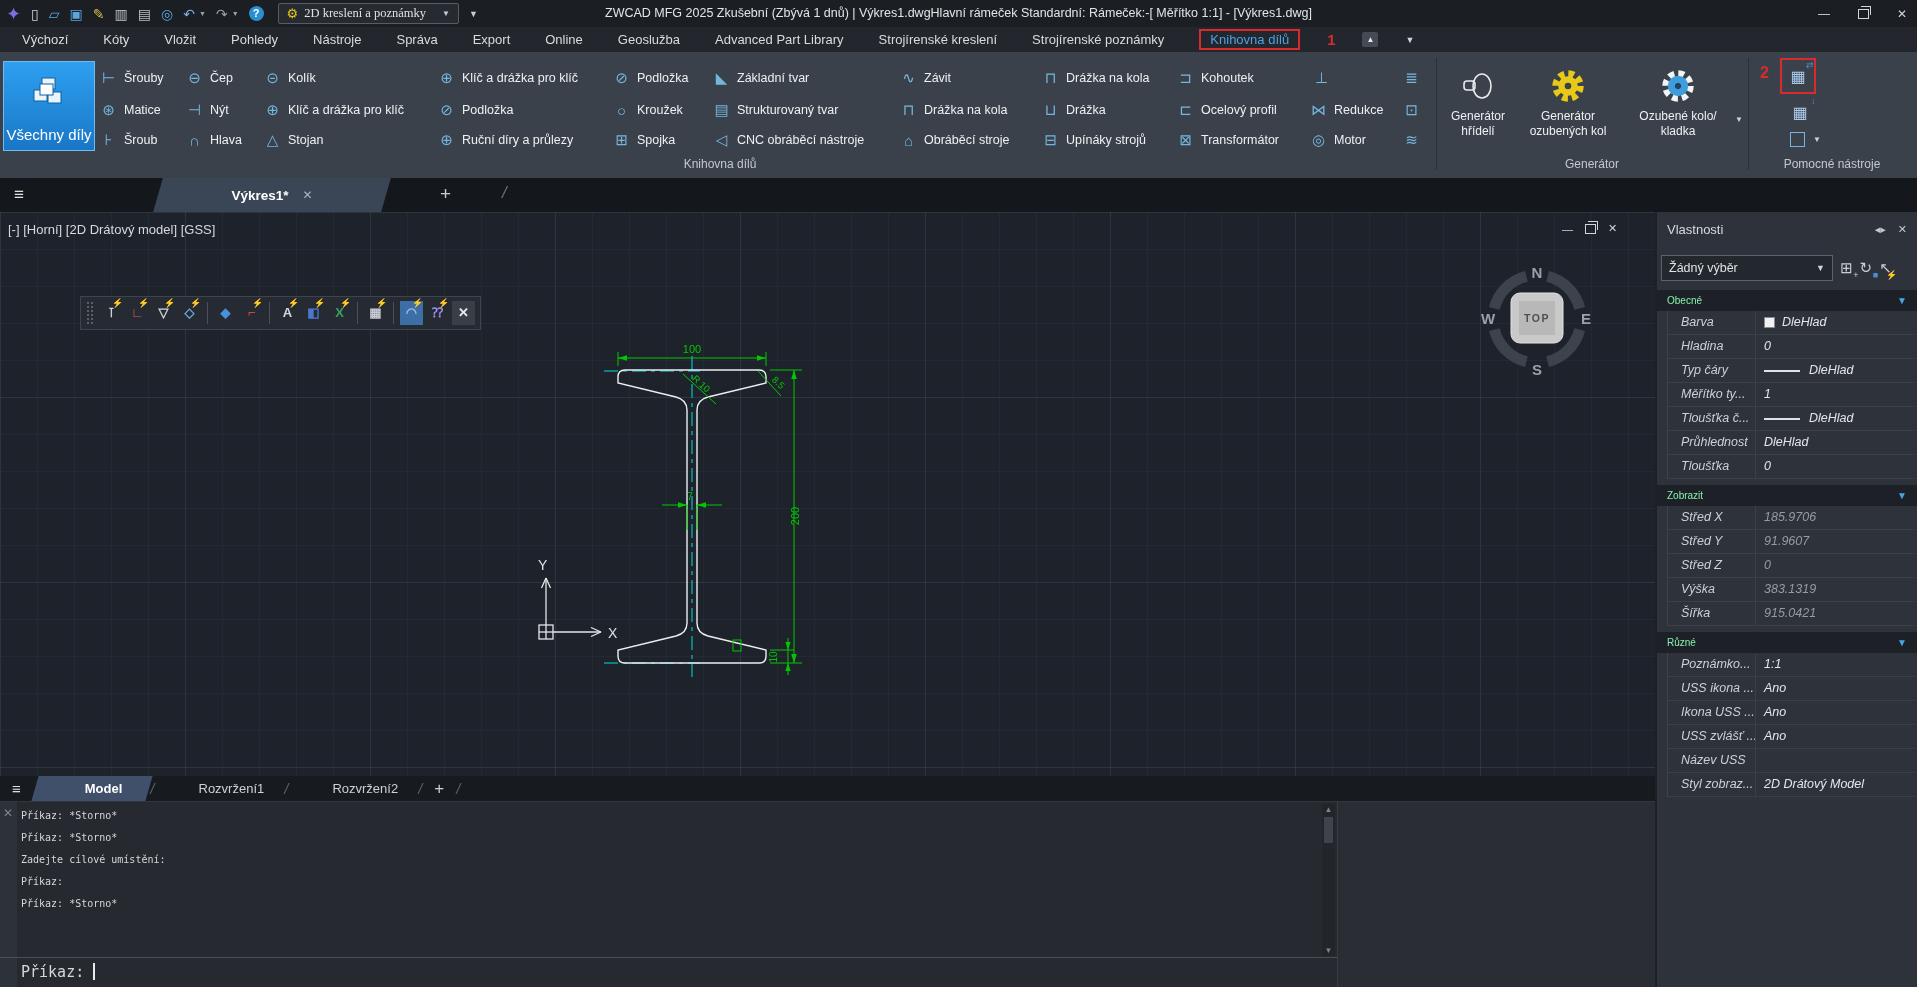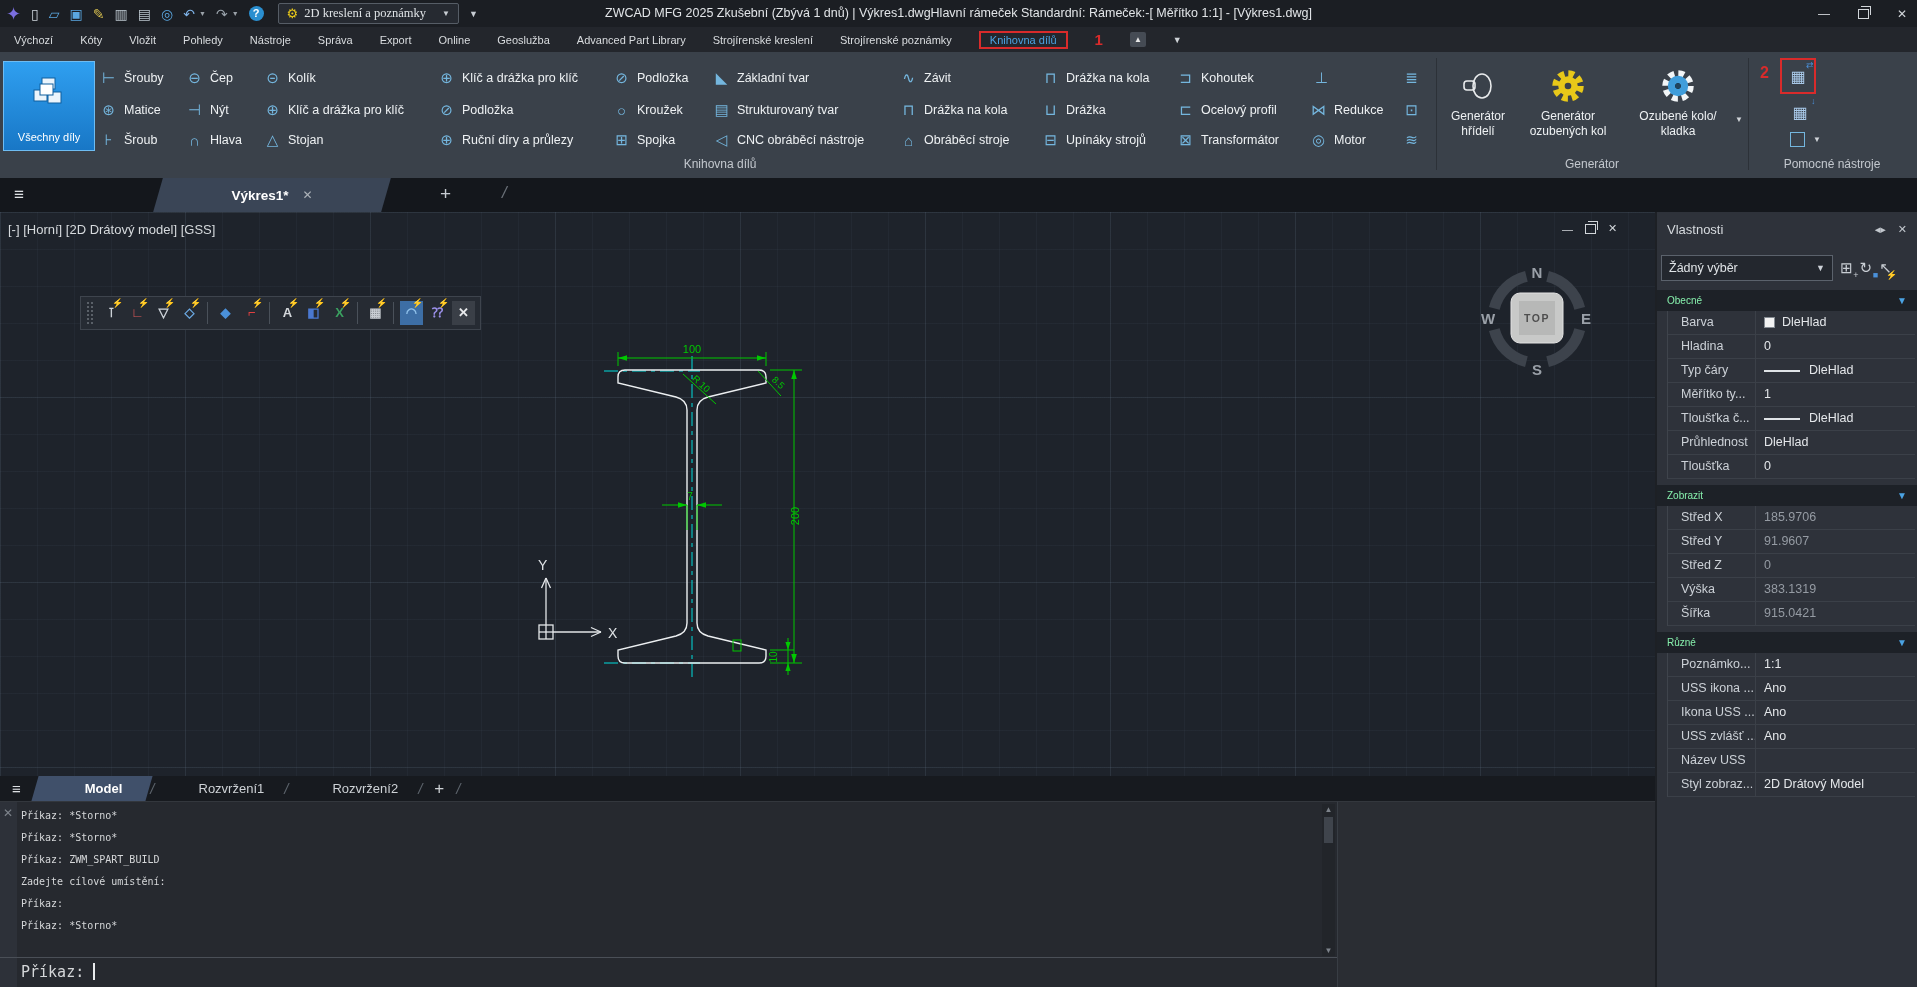--- a/index.html
+++ b/index.html
@@ -18,31 +18,31 @@
   #workspace-combo .ws-caret { font-size:8px; color:#c8cdd3; margin-left:10px; }
   #qat-collapse { font-size:9px; color:#c8cdd3; letter-spacing:0; }
   #win-title { position:absolute; left:0; right:0; top:0; line-height:27px; text-align:center; font-size:12.5px; color:#e2e5e8; pointer-events:none; }
   #win-btns { position:absolute; right:10px; top:0; height:27px; display:flex; align-items:center; gap:28px; z-index:2; }
   .wb { color:#d2d6da; font-size:12px; }
   .restore-glyph { width:11px; height:10px; border:1px solid #d2d6da; position:relative; display:inline-block; }
   .restore-glyph::before { content:""; position:absolute; left:2px; top:-4px; width:9px; height:8px; border:1px solid #d2d6da; border-left:none; border-bottom:none; }
 
   
   #menubar { position:absolute; left:0; top:27px; width:1917px; height:25px; background:#23262c; display:flex; align-items:center; padding-left:14px; gap:27px; }
-  .menu-tab { font-size:11px; color:#d9dcdf; white-space:nowrap; cursor:default; }
+  .menu-tab { font-size:13px; color:#d9dcdf; white-space:nowrap; cursor:default;margin-left:8px; }
   .menu-tab.active { color:#4ba3e3; border:2px solid #d92b2b; padding:1px 9px; }
   #menu-ann1 { color:#d92b2b; font-weight:bold; font-size:15px; }
   #ribbon-collapse-btn { width:16px; height:15px; background:#454b54; border-radius:2px; color:#e8e8e8; font-size:8px; text-align:center; line-height:15px; }
   #ribbon-collapse-caret { color:#cfd3d8; font-size:9px; }
 
   
   #ribbon { position:absolute; left:0; top:52px; width:1917px; height:126px; background:#3a414a; }
   #all-parts-btn { position:absolute; left:3px; top:9px; width:92px; height:90px; background:linear-gradient(#2f9ff0,#1877c6); border:1px solid #6ebcf2; display:flex; flex-direction:column; align-items:center; justify-content:flex-end; padding-bottom:7px; }
   #all-parts-btn svg { position:absolute; top:14px; left:50%; transform:translateX(-50%); }
-  #all-parts-btn .ap-label { color:#fff; font-size:11px; }
+  #all-parts-btn .ap-label { color:#fff; font-size:15px; }
   .part-item { position:absolute; height:22px; display:flex; align-items:center; gap:7px; white-space:nowrap; cursor:default; }
   .part-item .p-icon { color:#74b6de; font-size:15px; width:17px; text-align:center; flex:0 0 17px; }
   .part-item .p-label { color:#eef1f3; font-size:12.5px; }
   .rib-sep { position:absolute; top:6px; height:112px; width:1px; background:#2c3138; }
   .group-label { position:absolute; bottom:3px; height:18px; text-align:center; font-size:12px; color:#c3c8ce; }
   .big-btn { position:absolute; top:2px; height:102px; display:flex; flex-direction:column; align-items:center; cursor:default; }
   .big-btn .bb-icon { margin-top:12px; height:40px; display:flex; align-items:center; }
   .big-btn .bb-label { font-size:12px; color:#eef1f3; text-align:center; line-height:15px; margin-top:3px; }
   .bb-caret { position:absolute; right:-12px; bottom:32px; font-size:8px; color:#cfd3d8; }
   #tools-ann2 { position:absolute; left:1760px; top:12px; color:#d92b2b; font-weight:bold; font-size:16px; }
@@ -117,21 +117,21 @@
   .ph-ic { color:#c2c7cd; font-size:11px; margin-left:12px; }
   #props-toolbar { height:44px; display:flex; align-items:center; padding:0 4px; gap:7px; }
   #selector-box { width:172px; height:26px; background:#23272e; border:1px solid #5b626c; display:flex; align-items:center; padding:0 7px; }
   #selector-box .sel-label { flex:1; font-size:12.5px; color:#dfe3e6; }
   #selector-box .sel-caret { font-size:9px; color:#cdd2d8; }
   .pt-ic { font-size:15px; color:#c8cdd3; position:relative; }
   .pt-ic .mini { position:absolute; right:-6px; bottom:-3px; font-size:9px; }
   .sec-header { height:21px; background:#1d2127; display:flex; align-items:center; padding:0 10px; }
   .sec-header .sh-title { flex:1; font-size:10px; font-weight:normal; color:#86efac; }
   .sec-header .sh-arrow { font-size:10px; color:#4ba3e3; }
-  .sec-rows { margin:0 2px 6px 10px; border-left:1px solid #3f444c; }
+  .sec-rows { margin:0 2px 6px 10px; border-left:1px solid #3f444c;font-style:italic; }
   .prow { height:24px; display:flex; border-bottom:1px solid #3b4048; font-size:12.5px; }
   .prow .pl { width:88px; flex:0 0 88px; padding-left:13px; line-height:23px; color:#ccd1d7; border-right:1px solid #3b4048; white-space:nowrap; overflow:hidden; }
   .prow .pv { flex:1; padding-left:8px; line-height:23px; color:#e4e7ea; white-space:nowrap; overflow:hidden; display:flex; align-items:center; }
   .prow .pv.dim { color:#959ba3; }
   .swatch { width:11px; height:11px; background:#f2f2f2; border:1px solid #858b92; margin-right:7px; display:inline-block; }
   .line-sample { width:36px; height:2px; background:#dfe3e6; margin-right:9px; display:inline-block; }
 </style>
 </head>
 <body>
 
@@ -515,21 +515,20 @@
       <span id="lt-add">+</span>
       <span class="lt-slash">/</span>
     </div>
 
   <div id="cmd">
     <div id="cmd-gutter"></div>
     <span id="cmd-close">✕</span>
     <div id="cmd-lines">
         <div>Příkaz: *Storno*</div>
         <div>Příkaz: *Storno*</div>
-        <div>Příkaz: ZWM_SPART_BUILD</div>
         <div>Zadejte cílové umístění:</div>
         <div>Příkaz:</div>
         <div>Příkaz: *Storno*</div>
       </div>
     <div id="cmd-scroll">
       <span class="arr" style="top:1px">▲</span>
       <div class="thumb"></div>
       <span class="arr" style="bottom:1px">▼</span>
     </div>
     <div id="cmd-input">

